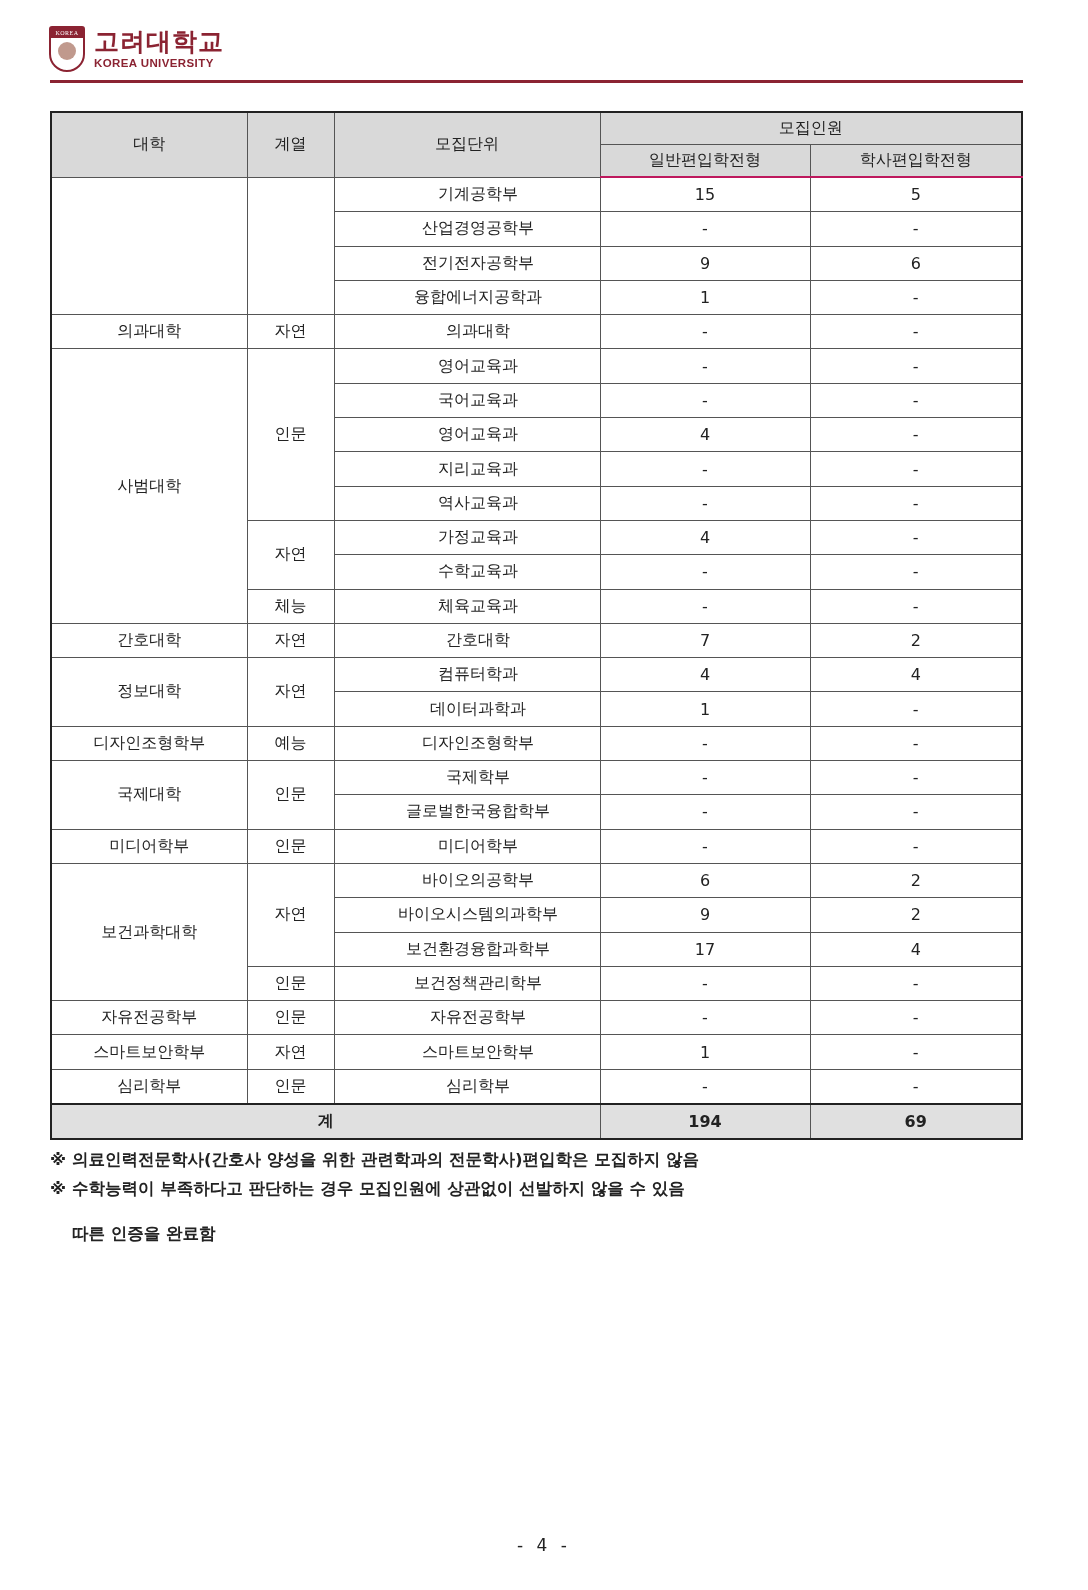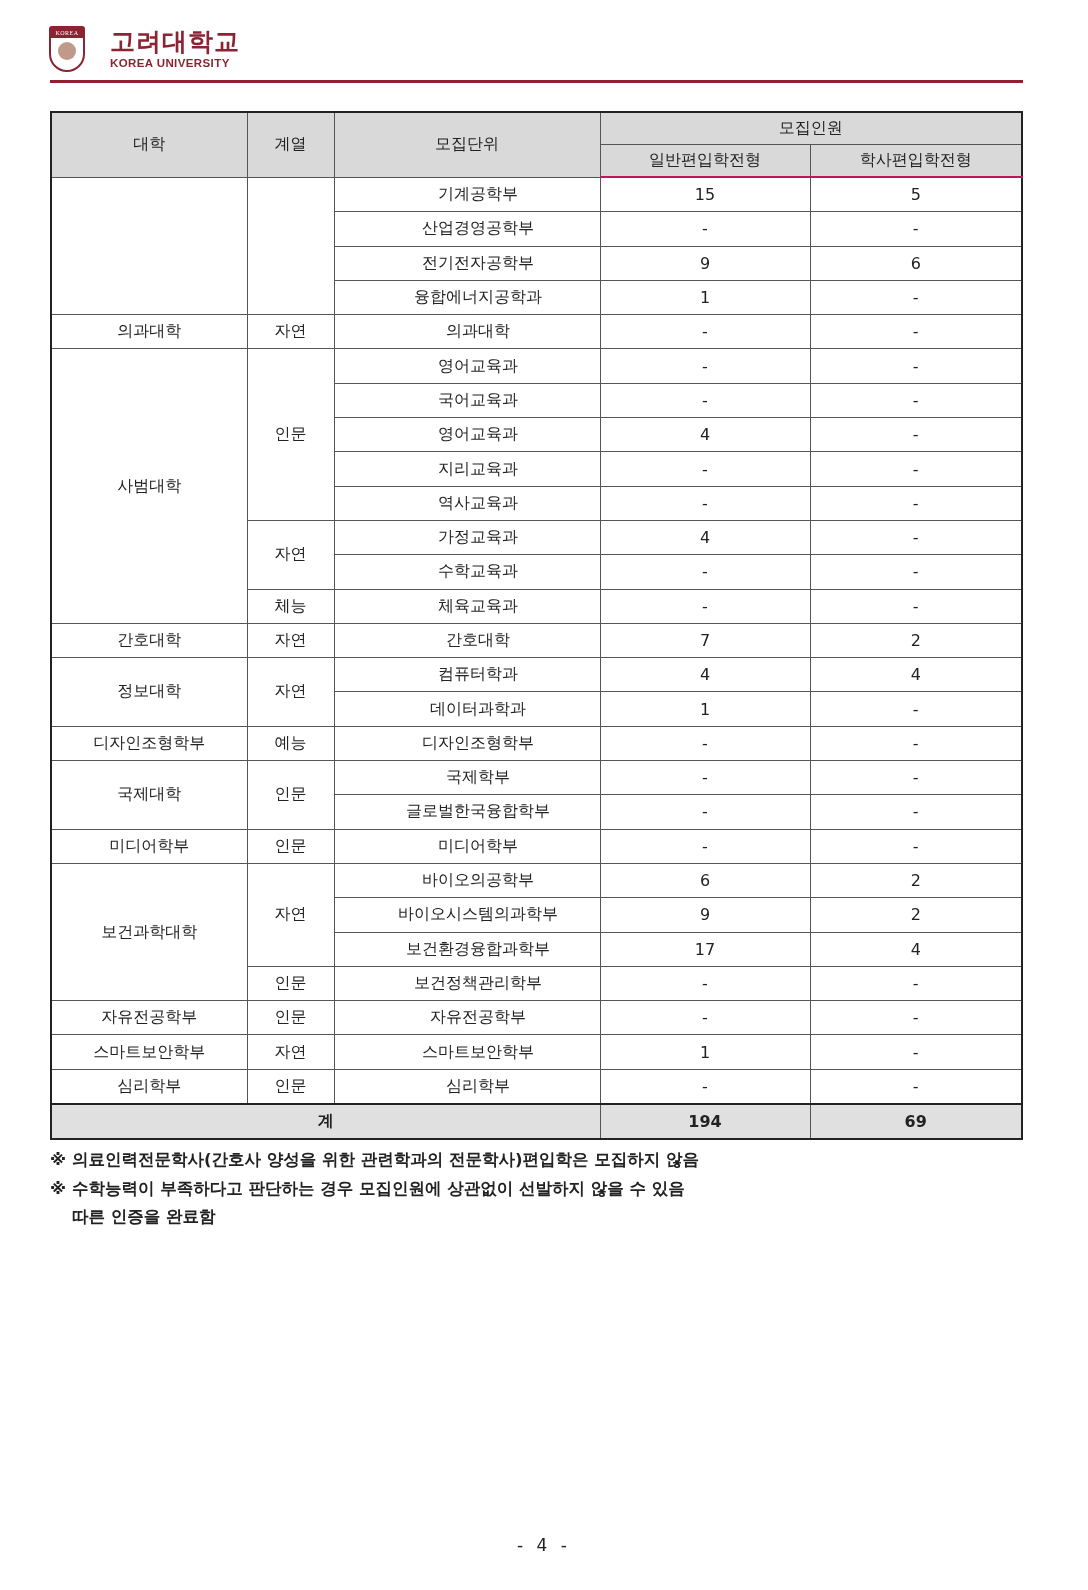--- a/index.html
+++ b/index.html
@@ -1,37 +1,37 @@
 <!DOCTYPE html>
 <html><head>
 <meta charset="utf-8">
 <style>
   html, body { margin:0; padding:0; background:#ffffff; }
   body { width:1088px; height:1590px; position:relative; font-family:"DejaVu Sans", sans-serif; color:#222; overflow:hidden; }
   .logo { position:absolute; left:49px; top:26px; display:flex; align-items:center; }
   .shield { width:36px; height:46px; background:#fff; border:2px solid #8b2332; border-radius:3px 3px 18px 18px; position:relative; box-sizing:border-box; }
   .shield .band { position:absolute; left:0; right:0; top:0; height:10px; background:#8b2332; color:#fff; font-size:6px; text-align:center; line-height:10px; font-family:"Liberation Serif", serif; letter-spacing:0.5px; }
   .shield .tiger { position:absolute; left:7px; top:14px; width:18px; height:18px; border-radius:50%; background:#b08070; opacity:0.8; }
-  .logo-text { margin-left:25px; }
+  .logo-text { margin-left:9px; }
   .logo-ko { font-size:25px; font-weight:bold; color:#8b2332; line-height:28px; letter-spacing:1px; }
   .logo-en { font-size:11.5px; font-weight:bold; color:#8b2332; letter-spacing:0.4px; line-height:14px; font-family:"Liberation Sans", sans-serif; }
   .rule { position:absolute; left:50px; top:80px; width:973px; height:3px; background:#8b2332; }
 
   table.main { position:absolute; left:50px; top:111px; width:971px; border-collapse:collapse; border:2px solid #222; font-size:16px; table-layout:fixed; }
   table.main td, table.main th { border:1px solid #555; padding:0; text-align:center; vertical-align:middle; font-weight:normal; }
   table.main th { background:#d9d9d9; height:31px; font-size:16px; }
   table.main thead tr:last-child th { border-bottom:2px solid #be185d; }
   table.main td { height:33.3px; }
   td.unit { text-align:left; padding-left:22px !important; }
   tr.total td { background:#e0e0e0; font-weight:bold; border-top:2px solid #222; }
 
   .notes { position:absolute; left:50px; top:1146px; width:980px; font-size:16.5px; line-height:28.6px;font-weight:bold; }
   .note { white-space:nowrap; }
   .note .mark { display:inline-block; width:22px; }
-  .note.cont { padding-left:22px; }
+  .note.cont { padding-left:22px;margin-top:17px; }
   .pageno { position:absolute; top:1535px; left:0; width:1088px; text-align:center; font-size:17px; letter-spacing:4px; }
 </style>
 </head>
 <body>
 
 <div class="logo">
   <div class="shield">
     <div class="band">KOREA</div>
     <div class="tiger"></div>
   </div>

